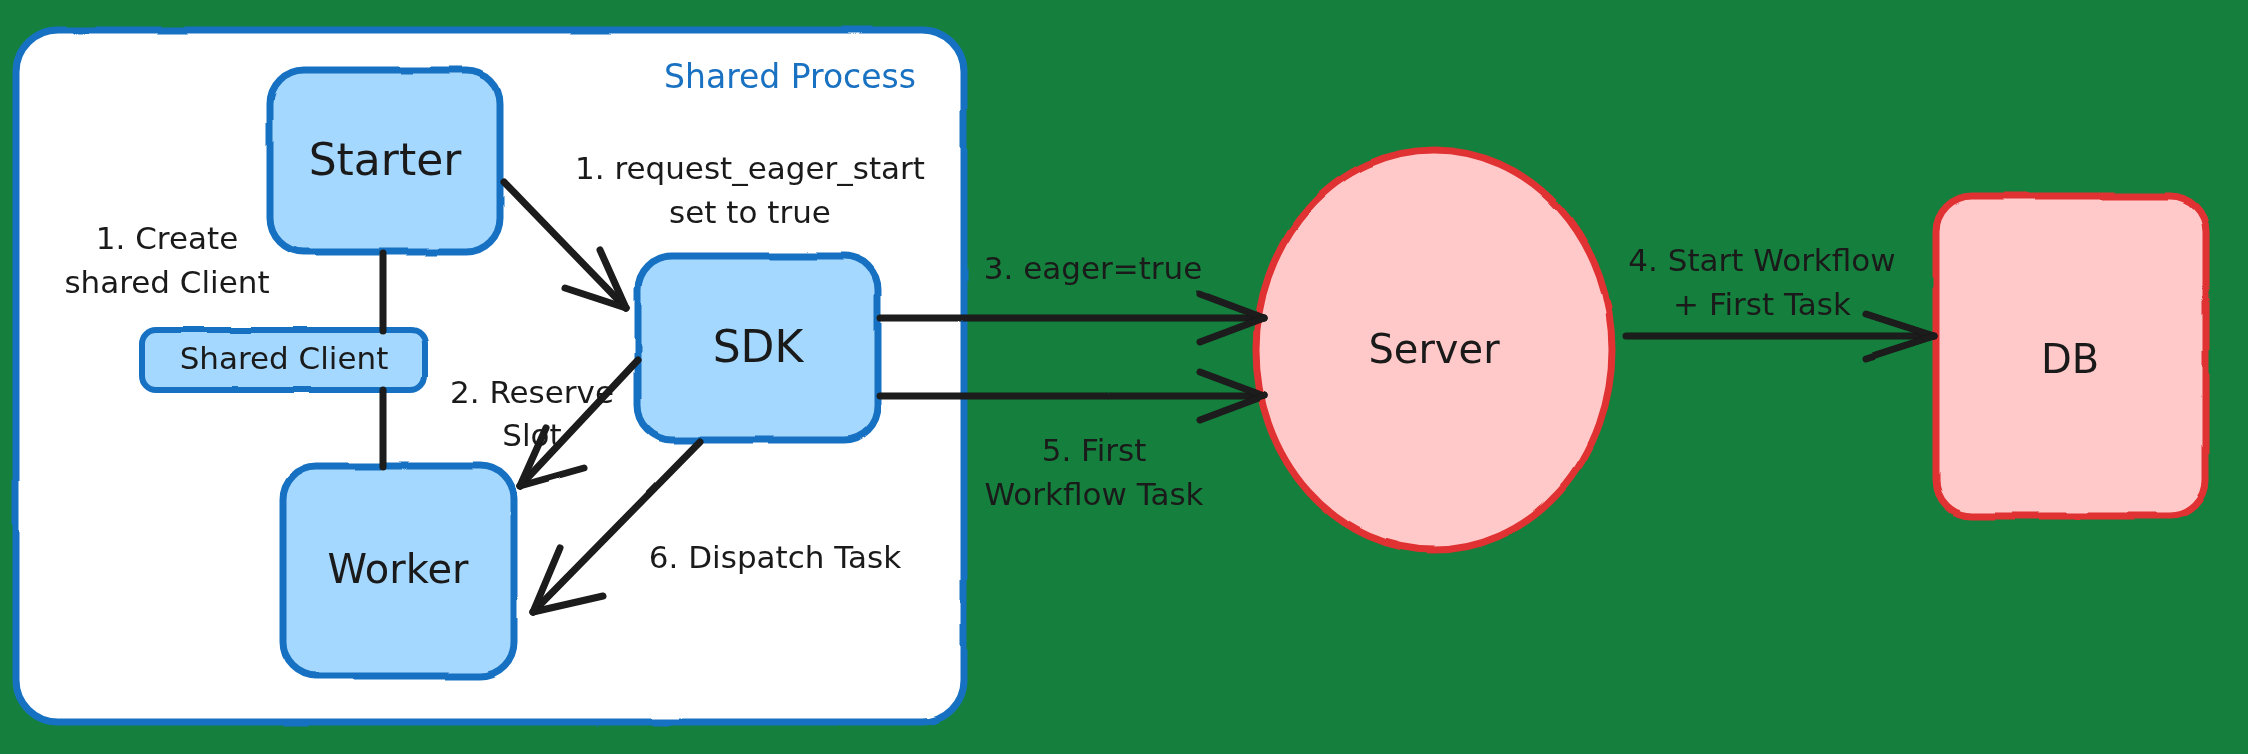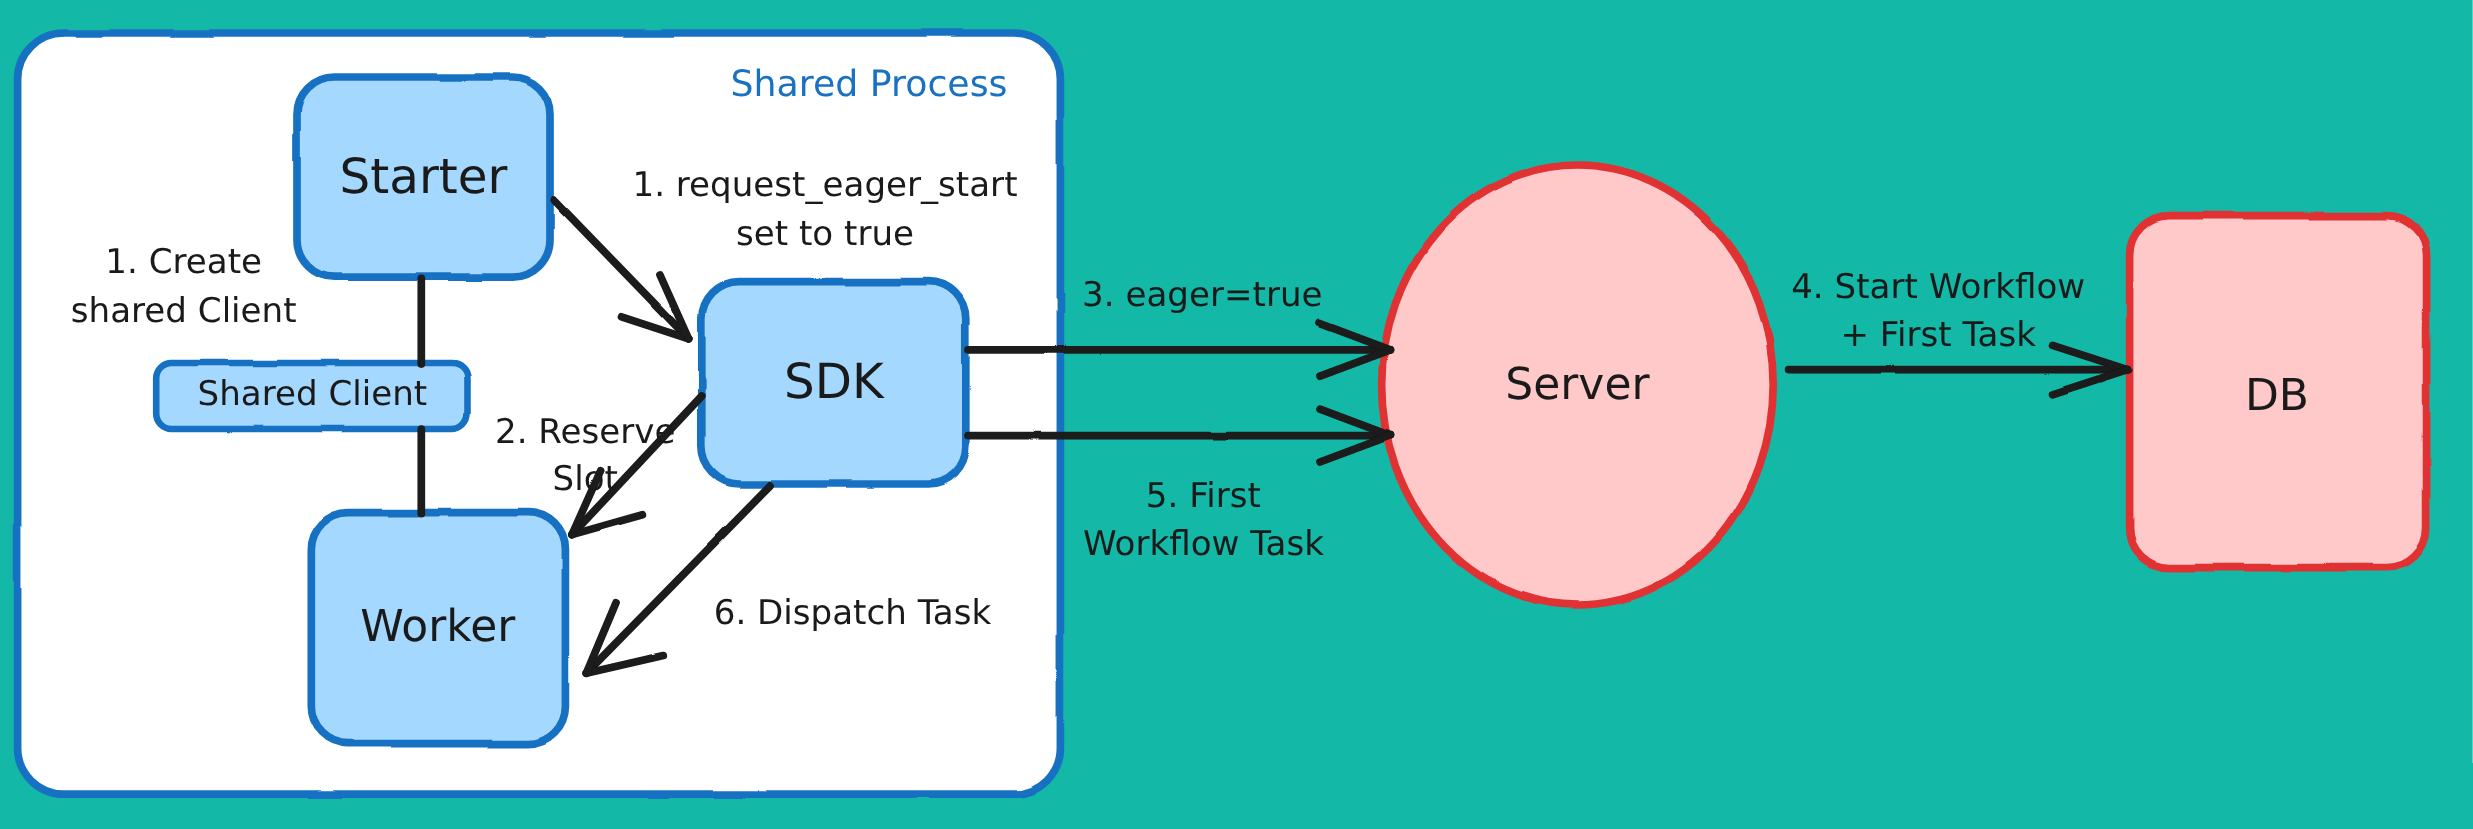--- a/index.html
+++ b/index.html
@@ -8,21 +8,21 @@
     padding: 0;
     background: #ffffff;
   }
   body {
     font-family: "DejaVu Sans", sans-serif;
   }
   #canvas {
     position: relative;
     width: 2248px;
     height: 754px;
-    background: #14b8a6;
+    background: #15803d;
     overflow: hidden;
   }
   #canvas svg.layer {
     position: absolute;
     left: 0;
     top: 0;
     width: 2248px;
     height: 754px;
   }
   .node-label {

